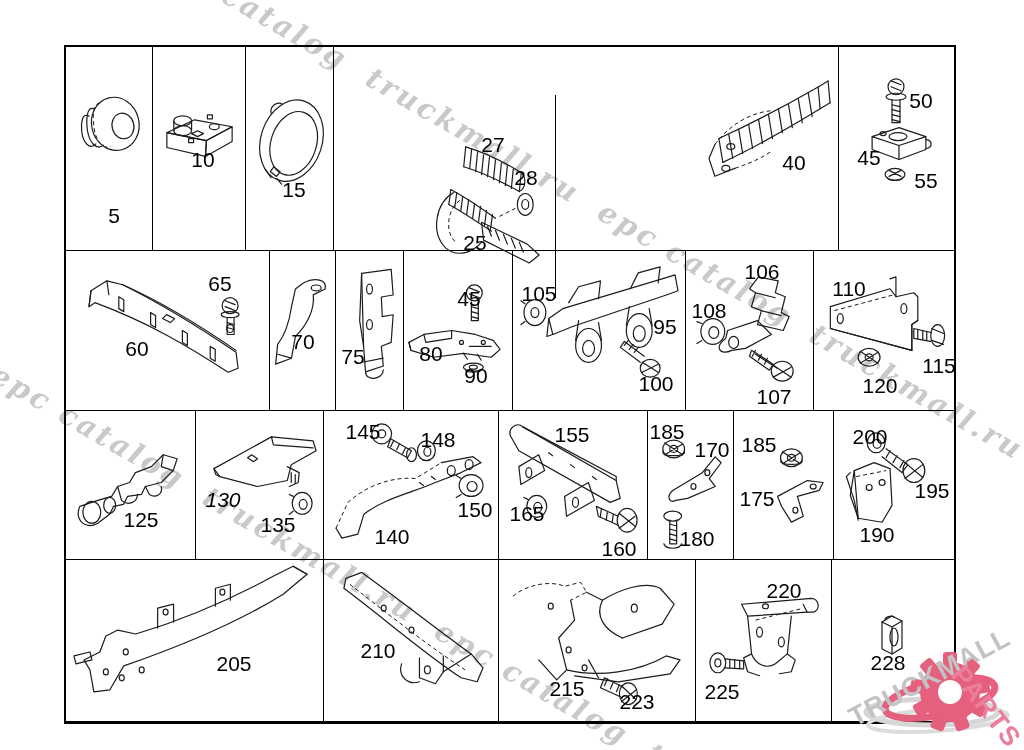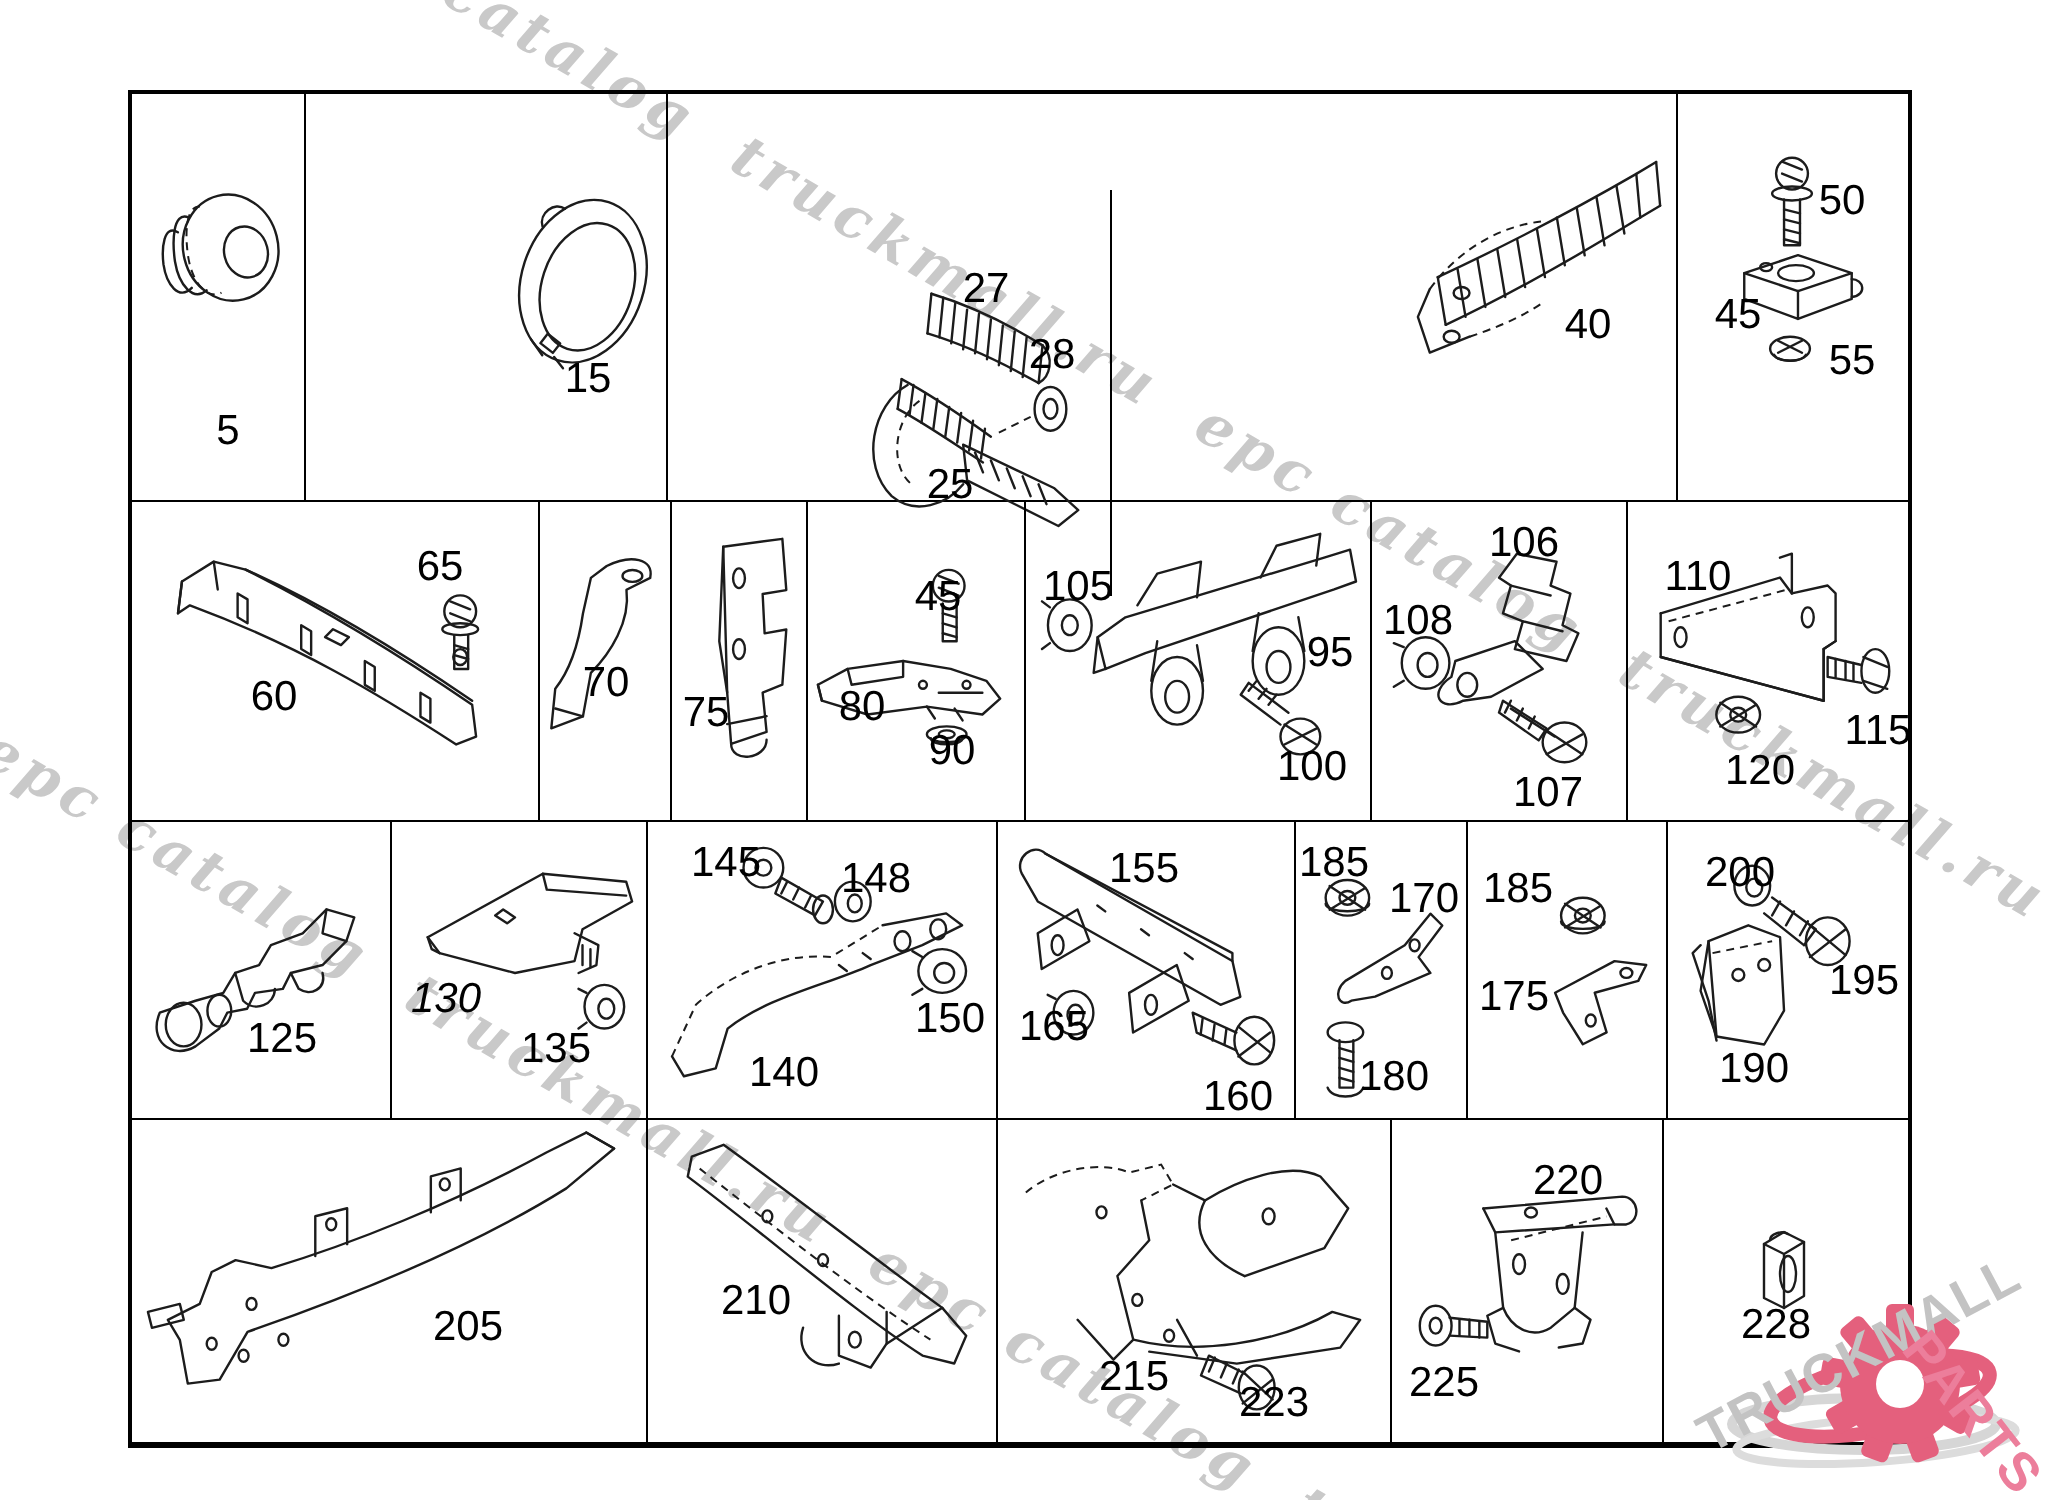--- a/index.html
+++ b/index.html
@@ -50,20 +50,35 @@
             <ellipse class="s" cx="50" cy="78" rx="24" ry="27"></ellipse>
             <ellipse class="s" cx="57" cy="82" rx="11" ry="13"></ellipse>
             <path class="s" d="M26,64 C20,58 16,70 15,78 C14,88 18,98 26,93"></path>
             <path class="s" d="M33,58 C26,53 22,68 21,78 C20,90 25,100 33,96"></path>
             <path class="sd" d="M40,54 C33,52 29,66 28,78 C27,92 33,101 40,99"></path>
           </g>
         </svg>
         <span class="lbl" style="left:48px;top:158px;">5</span>
       </div>
 
+      <div class="cell br" style="left:87px;width:93px;">
+        <svg class="art" viewBox="0 0 93 204">
+          <path class="s" d="M14,86 L42,73 L80,80 L54,94 Z"></path>
+          <path class="s" d="M14,86 L14,101 L53,110 L54,94 Z"></path>
+          <path class="s" d="M54,94 L53,110 L80,95 L80,80 Z"></path>
+          <ellipse class="s" cx="30" cy="74" rx="9" ry="5"></ellipse>
+          <path class="s" d="M21,74 L21,84 M39,74 L39,84"></path>
+          <ellipse class="s" cx="30" cy="84" rx="9" ry="5"></ellipse>
+          <ellipse class="s" cx="62" cy="80" rx="5" ry="3"></ellipse>
+          <path class="s" d="M45,84 l6,3 l-6,3 l-6,-3 Z"></path>
+          <rect class="s" x="55" y="68" width="5" height="4"></rect>
+          <rect class="s" x="36" y="92" width="5" height="4"></rect>
+        </svg>
+        <span class="lbl" style="left:50px;top:102px;">10</span>
+      </div>
 
       <div class="cell br" style="left:180px;width:88px;">
         <svg class="art" viewBox="0 0 88 204">
           <g transform="rotate(18 46 94)">
             <ellipse class="s" cx="46" cy="94" rx="31" ry="42"></ellipse>
             <ellipse class="s" cx="49" cy="96" rx="23" ry="33"></ellipse>
             <path class="s" d="M18,74 C14,68 20,60 26,62"></path>
             <path class="s" d="M30,130 l8,6 M44,135 l6,4"></path>
             <rect class="s" x="36" y="126" width="8" height="6" transform="rotate(20 40 129)"></rect>
           </g>

